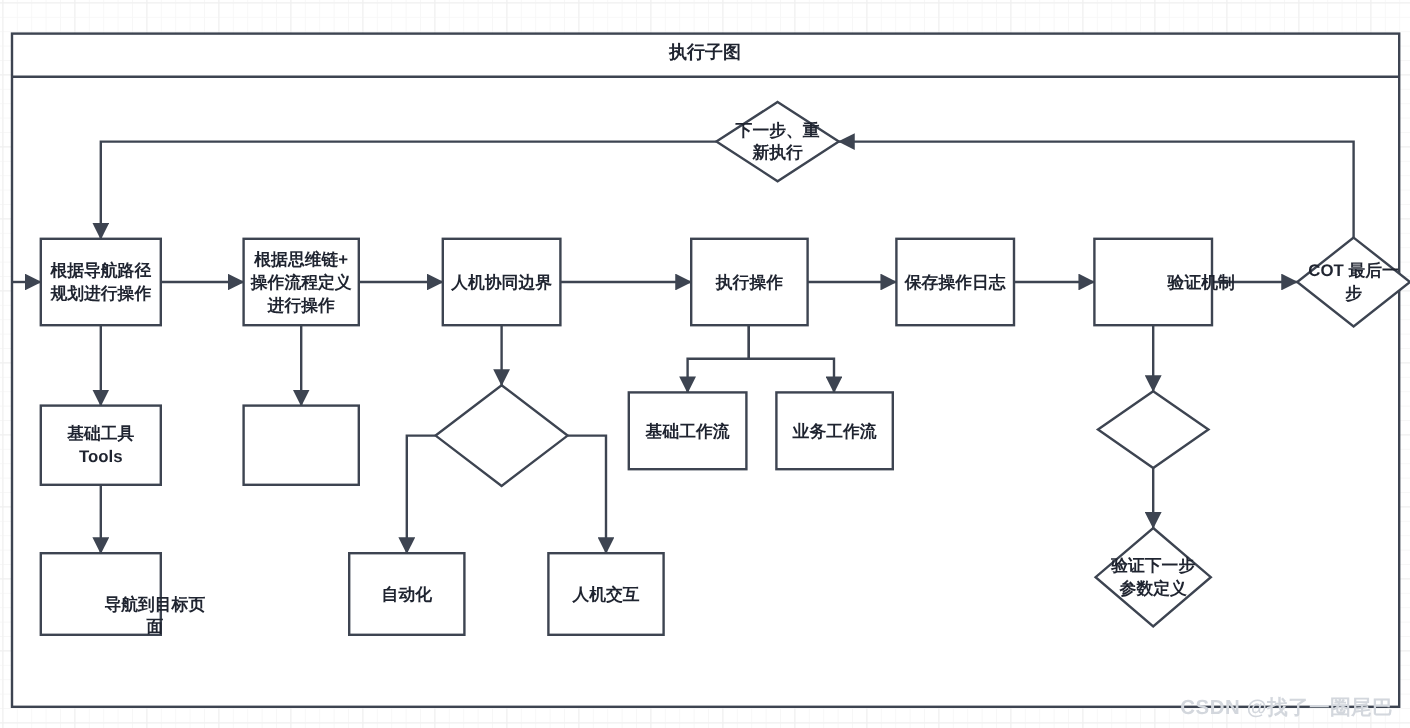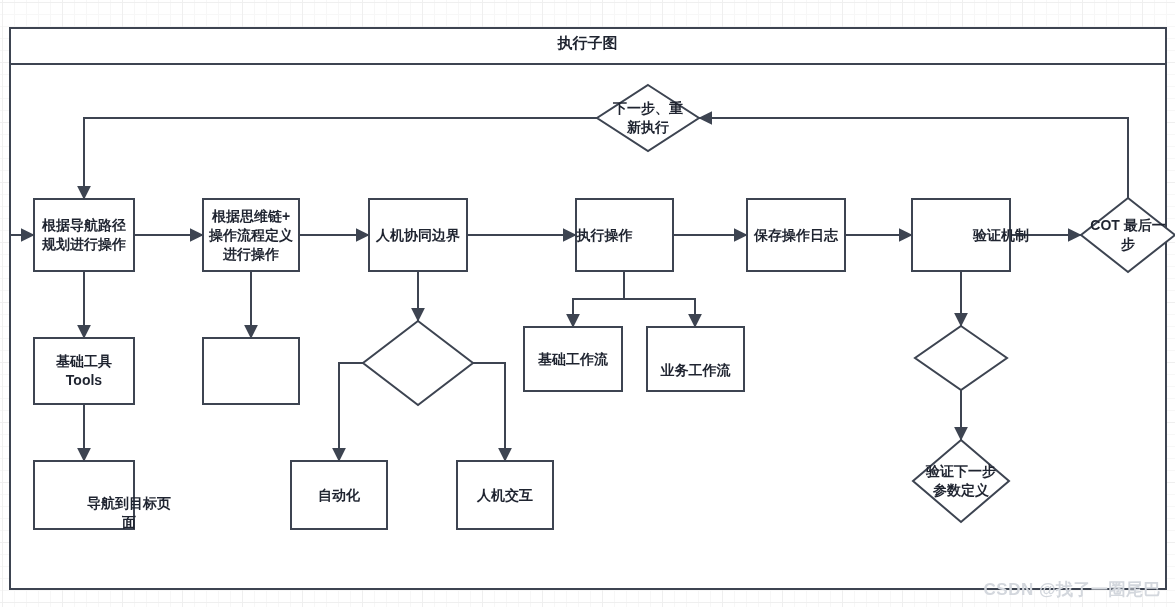--- a/index.html
+++ b/index.html
@@ -130,34 +130,34 @@
   </svg>
 
   <div class="title-label">执行子图</div>
 
   <div class="nodelabel" style="left:34px;  top:199px; width:100px; height:72px;">根据导航路径
 规划进行操作</div>
   <div class="nodelabel" style="left:203px; top:199px; width:96px;  height:72px;">根据思维链+
 操作流程定义
 进行操作</div>
   <div class="nodelabel" style="left:369px; top:199px; width:98px;  height:72px;">人机协同边界</div>
-  <div class="nodelabel" style="left:556px; top:199px; width:97px;  height:72px;text-align:right;">执行操作</div>
+  <div class="nodelabel" style="left:576px; top:199px; width:97px;  height:72px;text-align:right;">执行操作</div>
   <div class="nodelabel" style="left:747px; top:199px; width:98px;  height:72px;">保存操作日志</div>
   <div class="nodelabel" style="left:952px; top:199px; width:98px;  height:72px;border-radius:14px;">验证机制</div>
   <div class="nodelabel" style="left:1078px;top:207px; width:100px; height:56px;">COT 最后一
 步</div>
   <div class="nodelabel" style="left:598px; top:92px;  width:100px; height:52px;">下一步、重
 新执行</div>
   <div class="nodelabel" style="left:34px;  top:338px; width:100px; height:66px;">基础工具
 Tools</div>
   <div class="nodelabel" style="left:34px;  top:479px; width:100px; height:68px;padding-left:45px;">导航到目标页
 面</div>
   <div class="nodelabel" style="left:368px; top:340px; width:100px; height:46px;"></div>
   <div class="nodelabel" style="left:291px; top:461px; width:96px;  height:68px;border-radius:22px;">自动化</div>
   <div class="nodelabel" style="left:457px; top:461px; width:96px;  height:68px;">人机交互</div>
   <div class="nodelabel" style="left:524px; top:327px; width:98px;  height:64px;">基础工作流</div>
-  <div class="nodelabel" style="left:647px; top:338px; width:97px;  height:64px;text-align:center;">业务工作流</div>
+  <div class="nodelabel" style="left:647px; top:327px; width:97px;  height:64px;text-align:center;">业务工作流</div>
   <div class="nodelabel" style="left:911px; top:457px; width:100px; height:48px;">验证下一步
 参数定义</div>
 
   <div class="watermark">CSDN @找了一圈尾巴</div>
 
 </div>
 
 </body></html>

